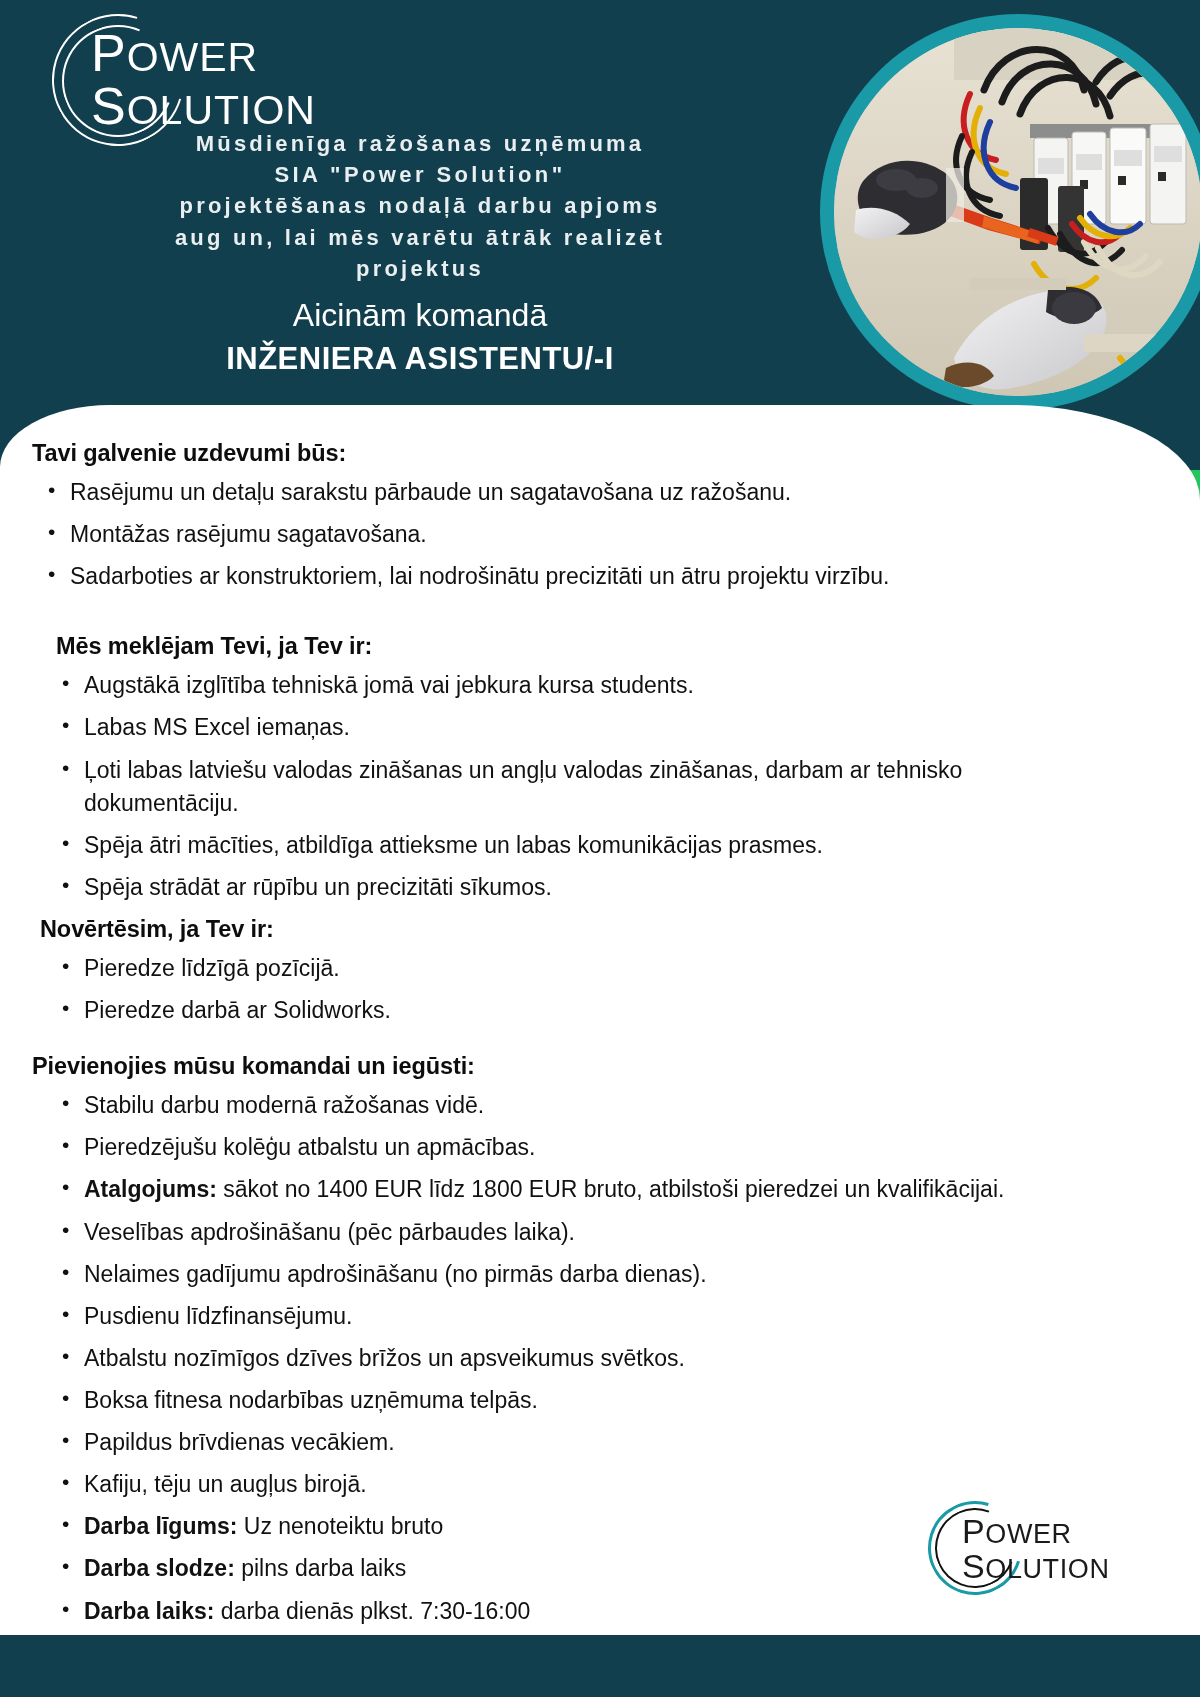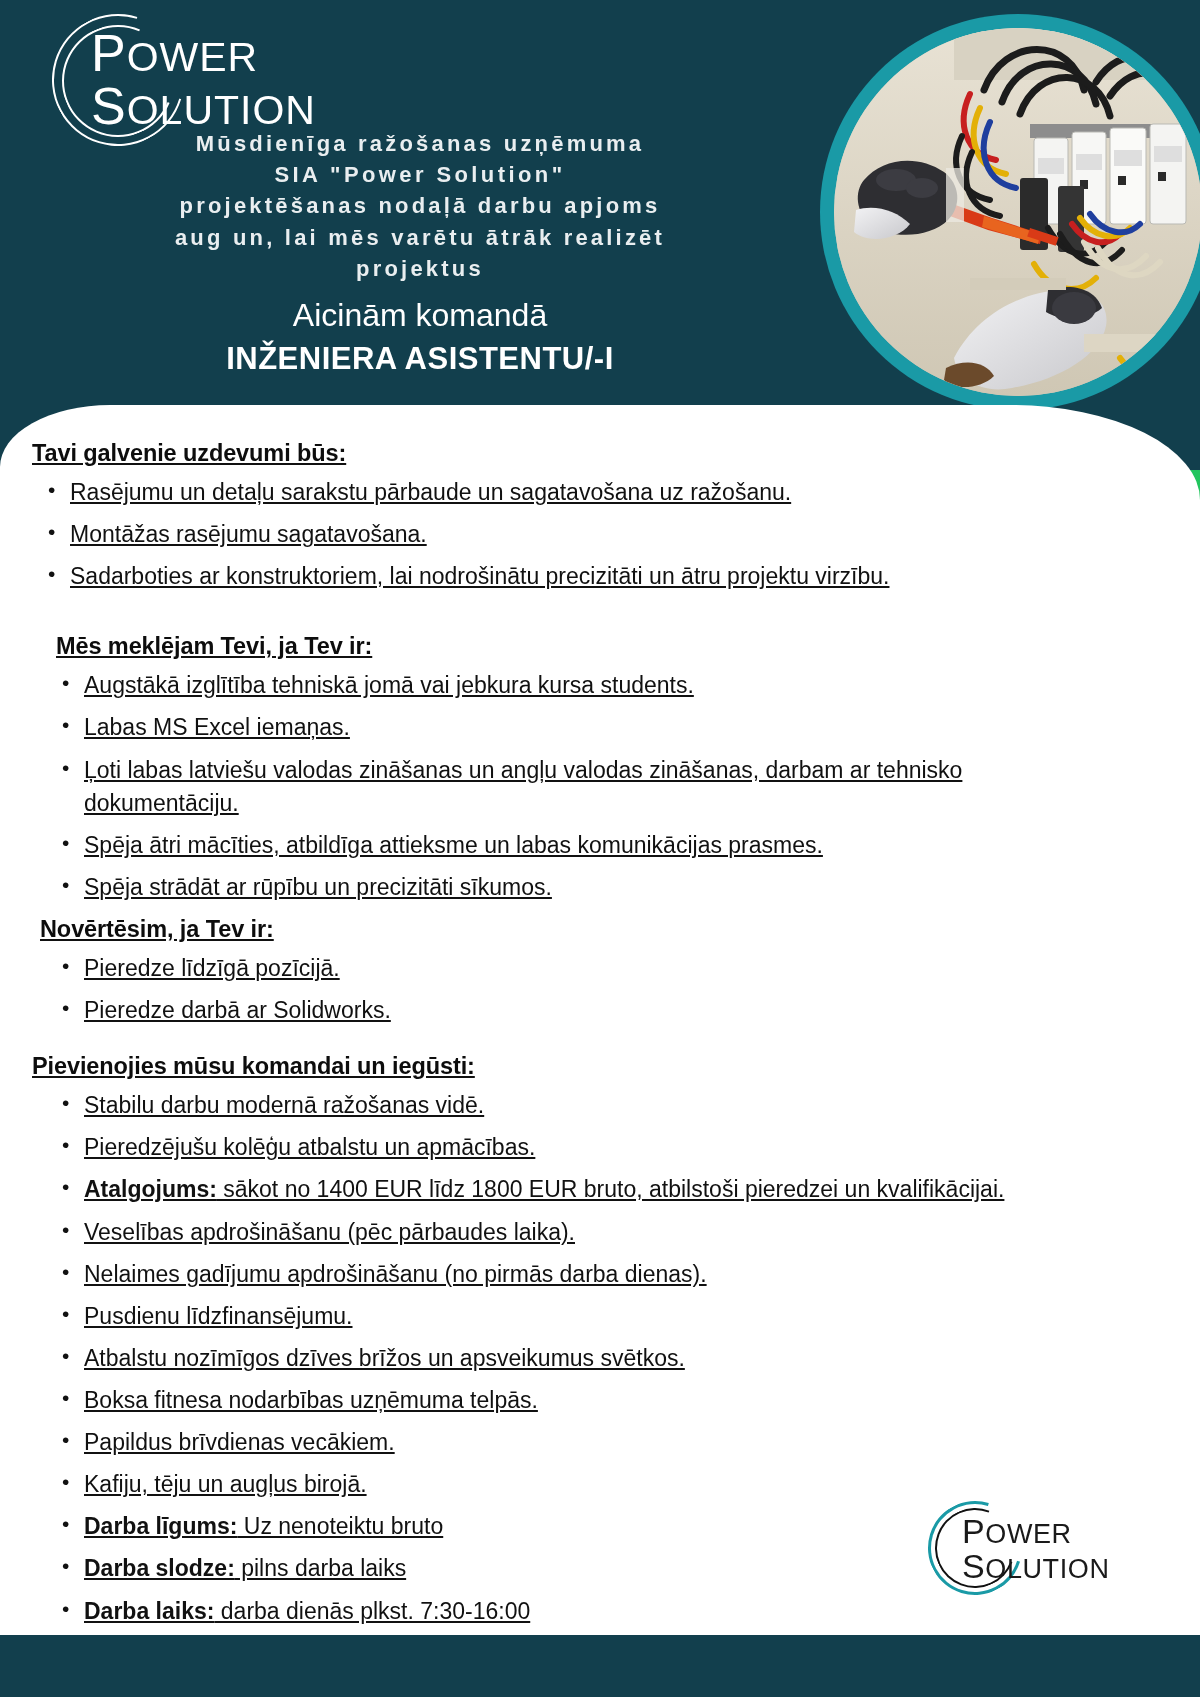--- a/index.html
+++ b/index.html
@@ -148,21 +148,20 @@
     background: #123F4D;
   }
 
   
   .content {
     position: absolute;
     left: 0;
     top: 440px;
     width: 1200px;
     color: #111111;
-    text-decoration: underline;
   }
 
   .sec-head {
     font-size: 23.5px;
     font-weight: 700;
     color: #0d0d0d;
     letter-spacing: -0.1px;
   }
   .sec-head.indent-a { margin-left: 32px; }
   .sec-head.indent-b { margin-left: 56px; }

